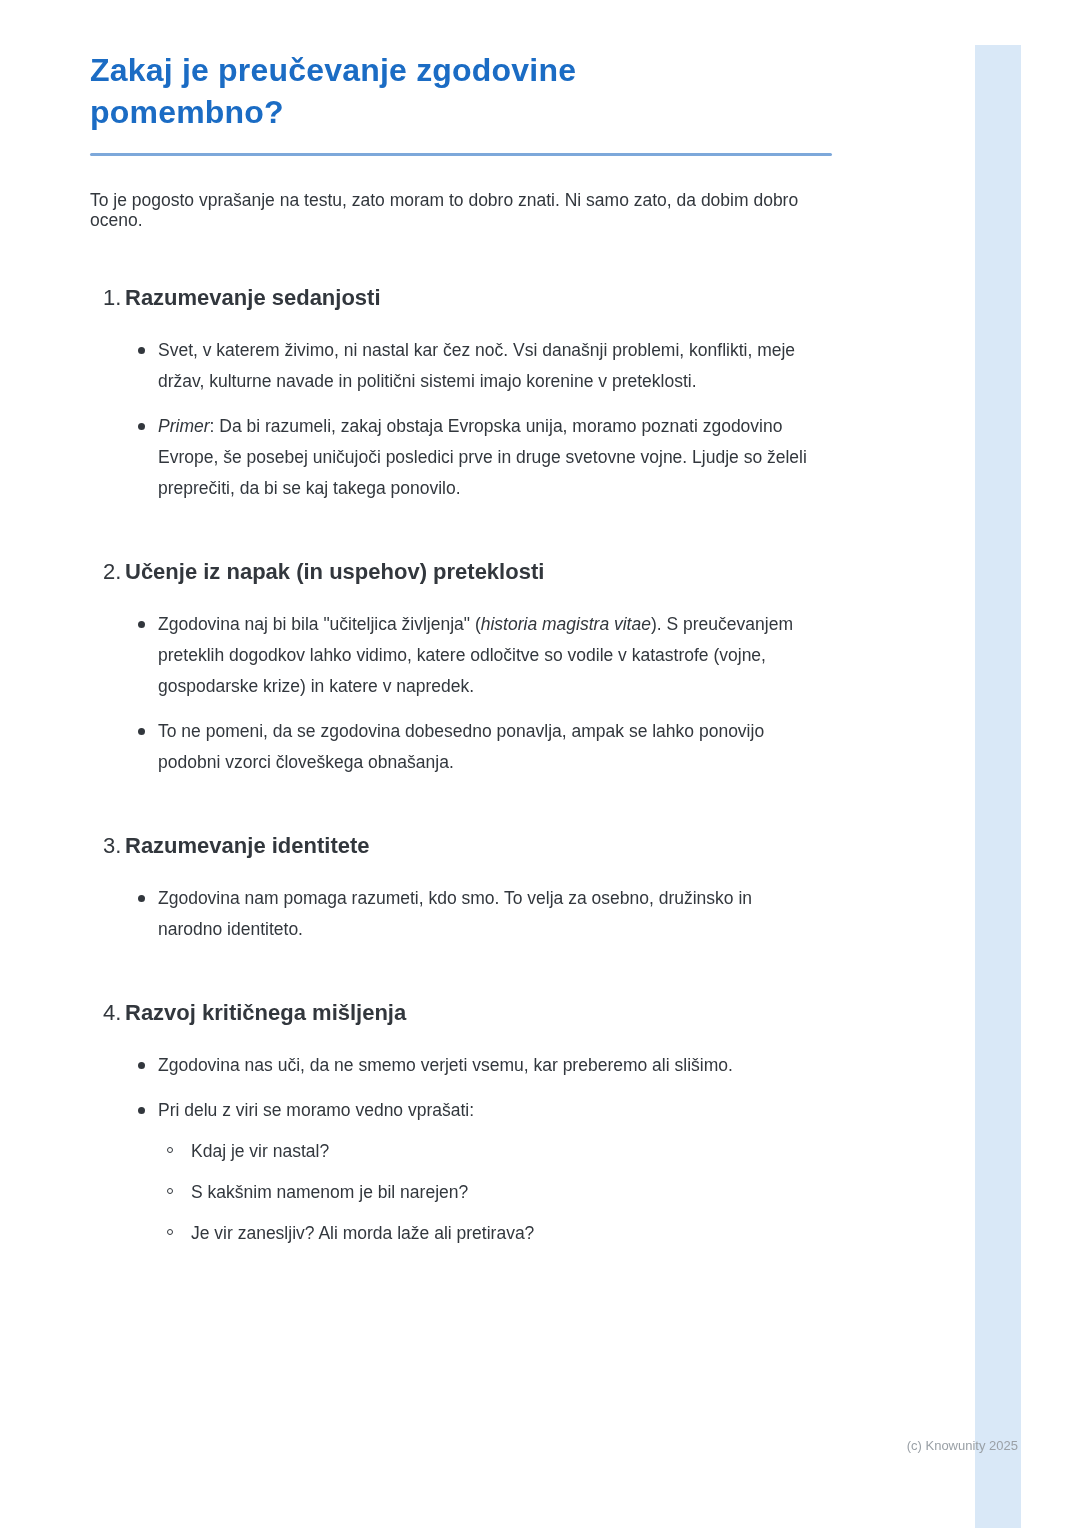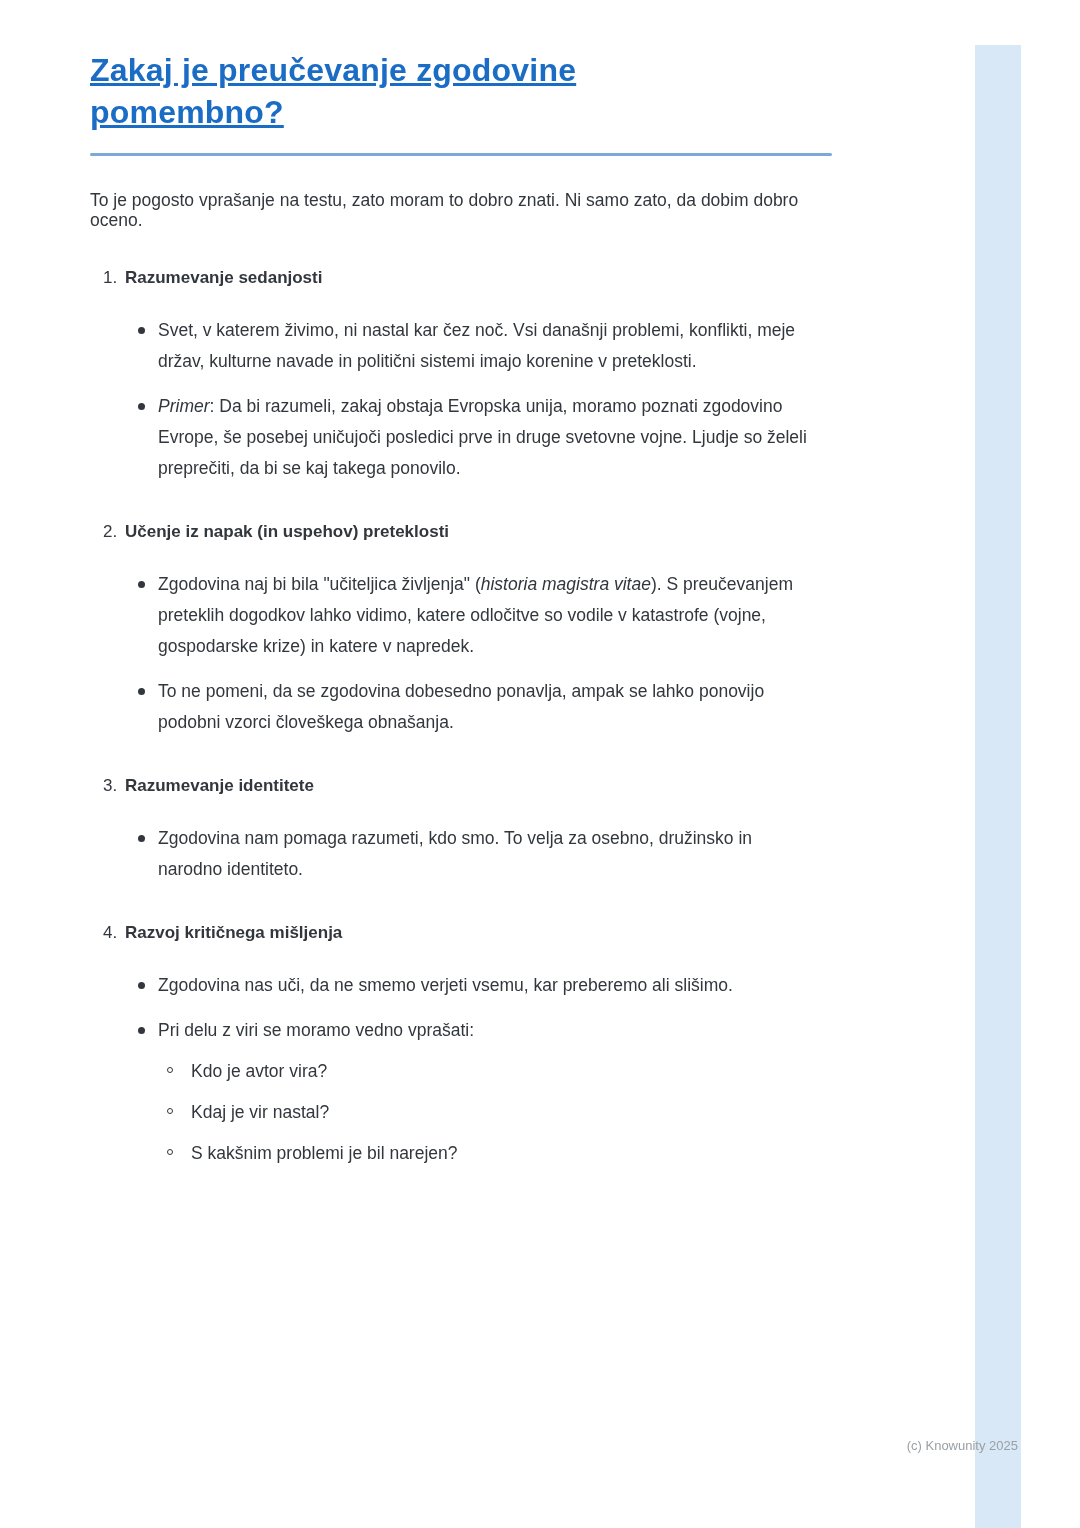--- a/index.html
+++ b/index.html
@@ -31,38 +31,37 @@
     color: var(--body-text, #32373d);
   }
   .title {
     margin: 0;
     max-width: 640px;
     font-size: 32px;
     line-height: 1.3;
     font-weight: 700;
     color: var(--title-blue, #1b6cc4);
     letter-spacing: 0.2px;
-    text-decoration: underline;
   }
   .rule {
     margin-top: 20px;
     width: 742px;
     height: 3px;
     background: var(--rule-blue, #7da8da);
     border-radius: 2px;
   }
   .intro {
     margin: 34px 0 0 0;
     font-size: 17.5px;
     line-height: 20px;
   }
   .section-heading {
-    margin-top: 36px;
+    margin-top: 56px;
     padding-left: 13px;
-    font-size: 17px;
+    font-size: 22px;
     line-height: 23px;
   }
   .section-heading .num {
     display: inline-block;
     min-width: 22px;
     font-weight: 400;
   }
   .section-heading .section-title {
     font-weight: 700;
   }
@@ -182,23 +181,23 @@
       <ul class="bullets">
         <li class="bullet">
           <span class="dot"></span>
           <div class="txt"><span>Zgodovina nas uči, da ne smemo verjeti vsemu, kar preberemo ali slišimo.</span></div>
         </li>
         <li class="bullet">
           <span class="dot"></span>
           <div class="txt">
             <span>Pri delu z viri se moramo vedno vprašati:</span>
             <ul class="sub">
-              <li><span class="circle"></span><span>Kdo je avtor vira?</span></li>
               <li><span class="circle"></span><span>Kdaj je vir nastal?</span></li>
-              <li><span class="circle"></span><span>S kakšnim problemi je bil narejen?</span></li>
+              <li><span class="circle"></span><span>S kakšnim namenom je bil narejen?</span></li>
+              <li><span class="circle"></span><span>Je vir zanesljiv? Ali morda laže ali pretirava?</span></li>
             </ul>
           </div>
         </li>
       </ul>
     </div>
   </div>
 
   <div class="footer">(c) Knowunity 2025</div>
 </div>
 

